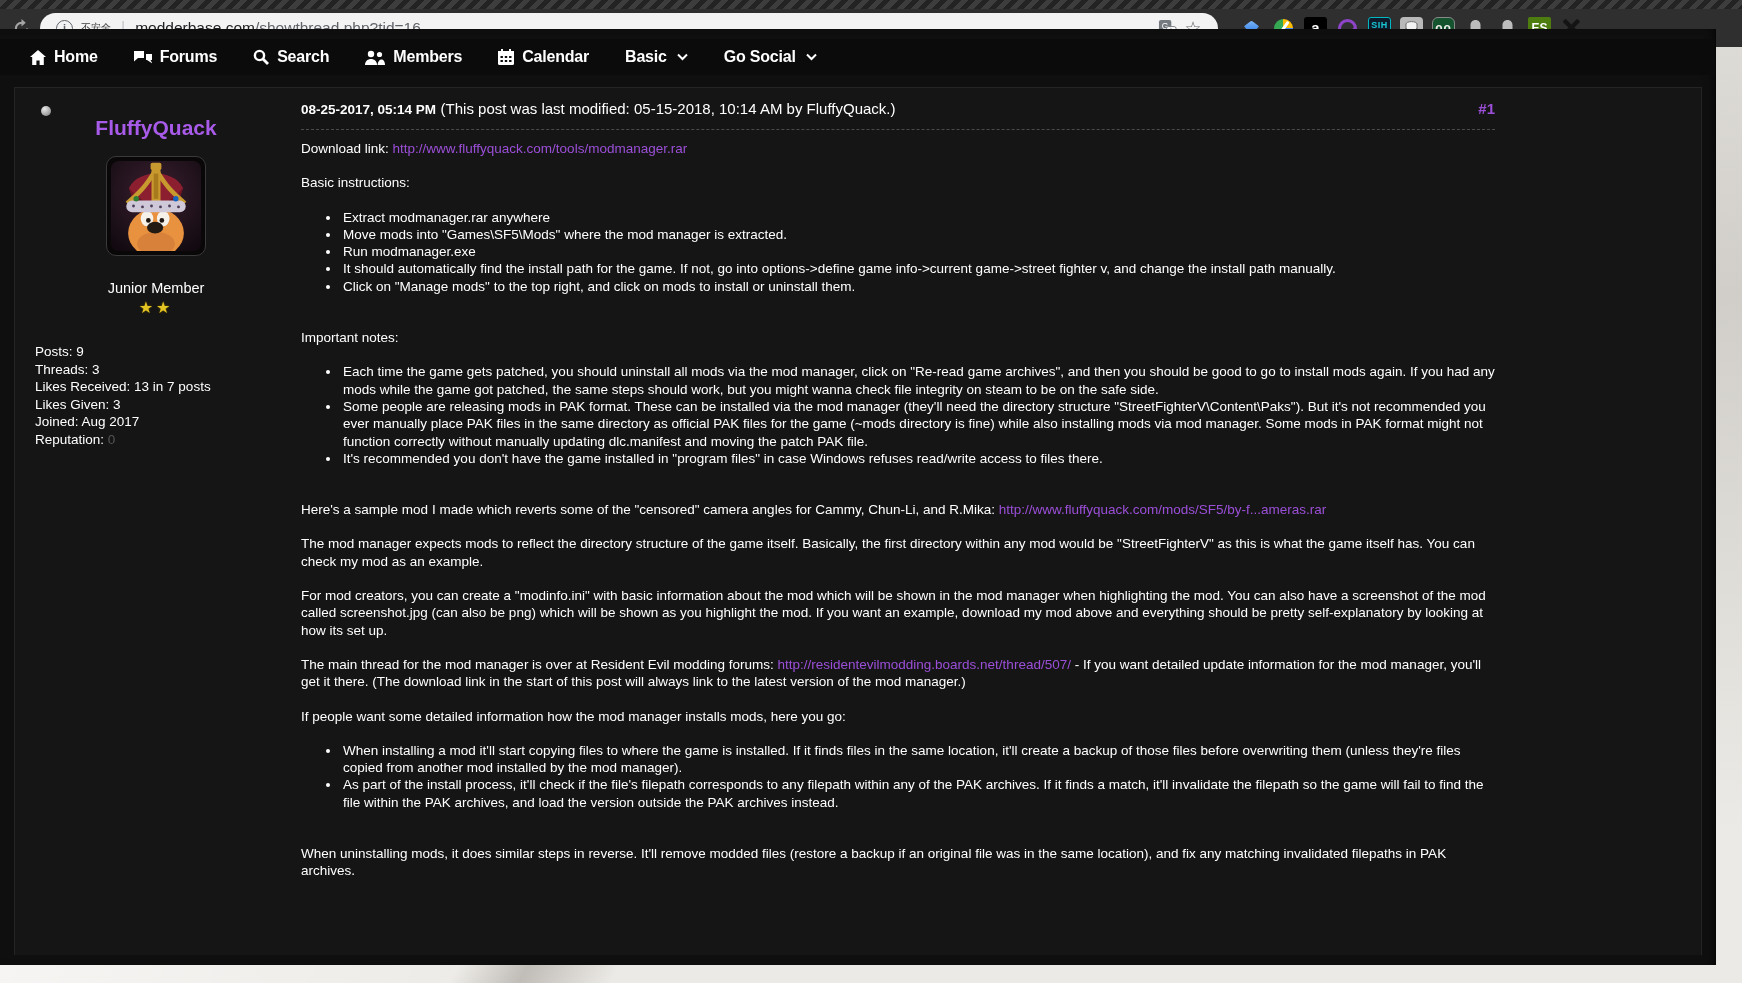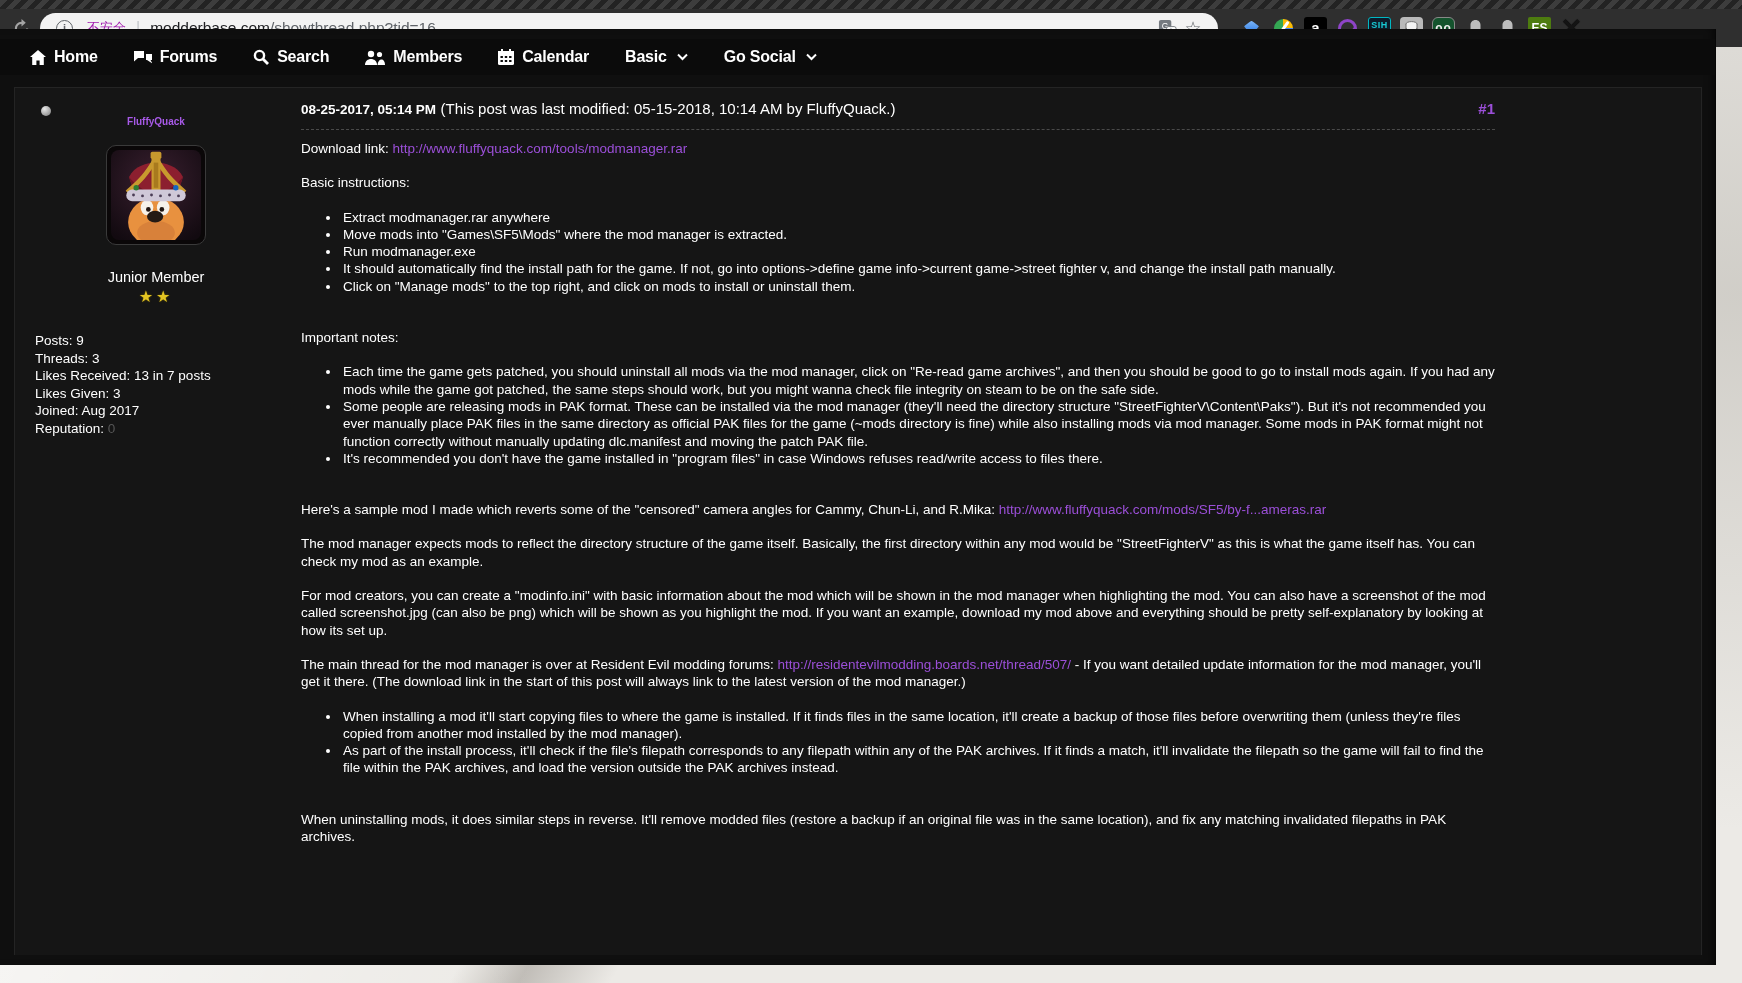--- a/index.html
+++ b/index.html
@@ -19,21 +19,21 @@
     background:repeating-linear-gradient(135deg,#3d3d3d 0 5px,#232323 5px 10px); }
   .chrome { position:absolute; top:9px; left:0; width:1742px; height:38px; background:#2f2f2f;
     display:flex; align-items:center; }
   .reload-btn { width:30px; height:30px; margin-left:6px; display:flex; align-items:center;
     justify-content:center; color:#a5a5a5; }
   .addr-pill { margin-left:4px; width:1178px; height:31px; background:#f3f3f3; border-radius:16px;
     display:flex; align-items:center; padding:0 12px; color:#5f6368; }
   .addr-info { width:17px; height:17px; border:1.7px solid #5f6368; border-radius:50%;
     font-size:11px; font-weight:bold; display:flex; align-items:center; justify-content:center;
     margin:0 8px 0 4px; flex:0 0 auto; }
-  .addr-sec { font-size:13px; color:#a21caf;margin-left:6px; }
+  .addr-sec { font-size:10px; color:#404040; }
   .addr-sep { margin:0 10px; color:#c3c6ca; font-size:16px; }
   .addr-url { font-size:15.5px; color:#5f6368; white-space:nowrap; }
   .addr-url .host { color:#202124; }
   .addr-spacer { flex:1; }
   .pill-icon { width:26px; height:26px; display:flex; align-items:center; justify-content:center;
     color:#5f6368; flex:0 0 auto; }
   .star-glyph { font-size:19px; color:#5f6368; }
   .ext-row { display:flex; align-items:center; gap:9px; margin-left:22px; }
   .ext { width:23px; height:23px; position:relative; display:flex; align-items:center;
     justify-content:center; flex:0 0 auto; }
@@ -80,21 +80,21 @@
 
   .thread-container { position:absolute; top:58px; left:14px; width:1688px; height:868px;
     background:#151515; border:1px solid #242424; border-bottom:none; }
   .post-row { display:flex; height:100%; }
   .status-dot { position:absolute; left:26px; top:18px; width:10px; height:10px; border-radius:50%;
     background:radial-gradient(circle at 35% 30%, #e8e8e8, #9a9a9a 70%); }
 
   .author-col { width:272px; flex:0 0 auto; padding:14px 8px 0 18px; text-align:center;
     color:#fff; }
   .author-name { display:inline-block; margin-top:14px; color:var(--username,#a85ae8);
-    font-weight:bold; font-size:10px; text-decoration:none; }
+    font-weight:bold; font-size:21px; text-decoration:none; }
   .avatar-box { width:100px; height:100px; margin:16px auto 0; border:1px solid #3a3a3a;
     border-radius:10px; background:#0a0708; display:flex; align-items:center; justify-content:center;
     cursor:pointer; }
   .author-title { margin-top:24px; font-size:14.5px; }
   .author-stars { margin-top:2px; color:var(--stars,#e3c422); font-size:16px; letter-spacing:3px;
     text-shadow:0 0 2px #6b5a00; }
   .author-stats { margin-top:26px; text-align:left; font-size:13.5px; line-height:17.5px;
     padding-left:2px; }
   .stat-val.muted { color:#555; }
 
@@ -358,20 +358,21 @@
               </ul>
 
             <p class="gap-top"><span>Here's a sample mod I made which reverts some of the "censored" camera angles for Cammy, Chun-Li, and R.Mika: </span><a>http://www.fluffyquack.com/mods/SF5/by-f...ameras.rar</a></p>
 
             <p>The mod manager expects mods to reflect the directory structure of the game itself. Basically, the first directory within any mod would be "StreetFighterV" as this is what the game itself has. You can check my mod as an example.</p>
 
             <p>For mod creators, you can create a "modinfo.ini" with basic information about the mod which will be shown in the mod manager when highlighting the mod. You can also have a screenshot of the mod called screenshot.jpg (can also be png) which will be shown as you highlight the mod. If you want an example, download my mod above and everything should be pretty self-explanatory by looking at how its set up.</p>
 
             <p><span>The main thread for the mod manager is over at Resident Evil modding forums: </span><a>http://residentevilmodding.boards.net/thread/507/</a><span> - If you want detailed update information for the mod manager, you'll get it there. (The download link in the start of this post will always link to the latest version of the mod manager.)</span></p>
 
+            <p>If people want some detailed information how the mod manager installs mods, here you go:</p>
             <ul>
                 <li>When installing a mod it'll start copying files to where the game is installed. If it finds files in the same location, it'll create a backup of those files before overwriting them (unless they're files copied from another mod installed by the mod manager).</li>
                 <li>As part of the install process, it'll check if the file's filepath corresponds to any filepath within any of the PAK archives. If it finds a match, it'll invalidate the filepath so the game will fail to find the file within the PAK archives, and load the version outside the PAK archives instead.</li>
               </ul>
 
             <p class="gap-top">When uninstalling mods, it does similar steps in reverse. It'll remove modded files (restore a backup if an original file was in the same location), and fix any matching invalidated filepaths in PAK archives.</p>
           </div>
         </div>
       </div>
 

